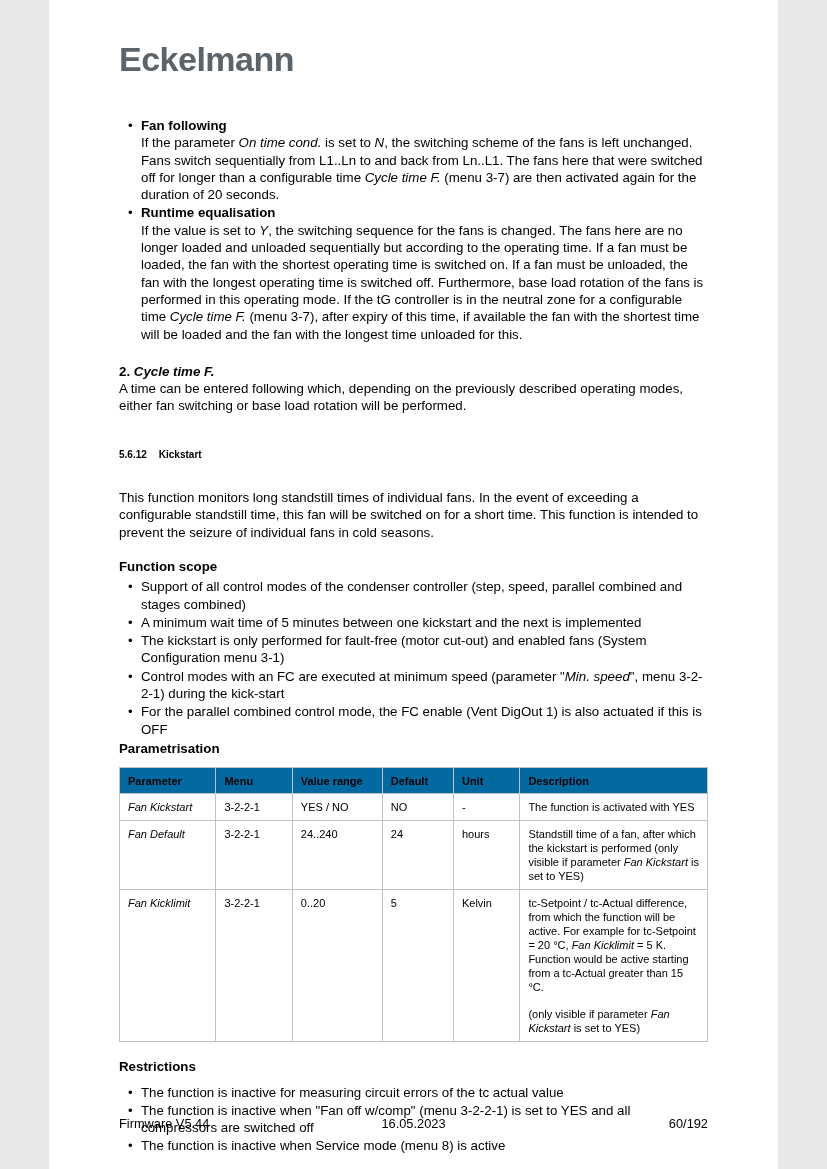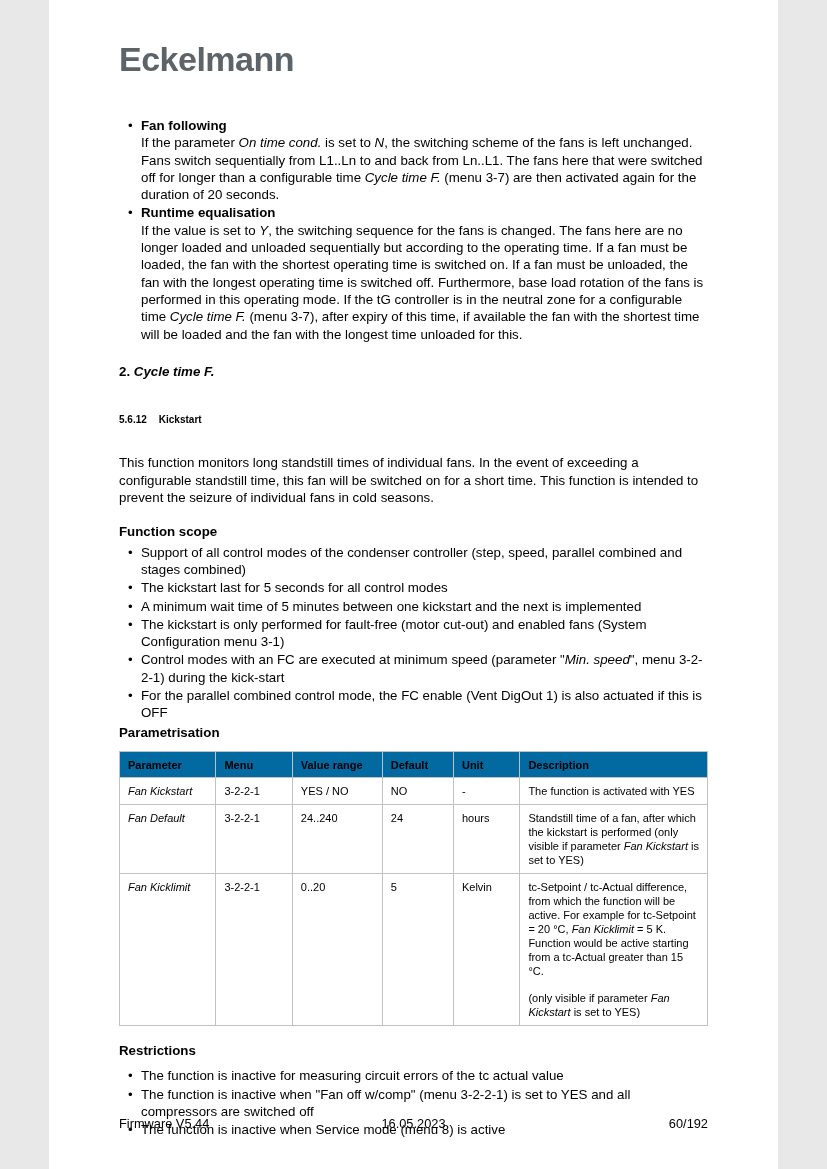--- a/index.html
+++ b/index.html
@@ -114,33 +114,33 @@
         <div class="b-body">If the parameter <i>On time cond.</i> is set to <i>N</i>, the switching scheme of the fans is left unchanged. Fans switch sequentially from L1..Ln to and back from Ln..L1. The fans here that were switched off for longer than a configurable time <i>Cycle time F.</i> (menu 3-7) are then activated again for the duration of 20 seconds.</div>
       </li>
       <li>
         <div class="b-title">Runtime equalisation</div>
         <div class="b-body">If the value is set to <i>Y</i>, the switching sequence for the fans is changed. The fans here are no longer loaded and unloaded sequentially but according to the operating time. If a fan must be loaded, the fan with the shortest operating time is switched on. If a fan must be unloaded, the fan with the longest operating time is switched off. Furthermore, base load rotation of the fans is performed in this operating mode. If the tG controller is in the neutral zone for a configurable time <i>Cycle time F.</i> (menu 3-7), after expiry of this time, if available the fan with the shortest time will be loaded and the fan with the longest time unloaded for this.</div>
       </li>
     </ul>
 
     <div class="section-cycle">
       <div class="sec-heading">2. <i>Cycle time F.</i></div>
+      <div>A time can be entered following which, depending on the previously described operating modes, either fan switching or base load rotation will be performed.</div>
     </div>
 
     <div class="h-kickstart">
       <span class="h-num">5.6.12</span><span>Kickstart</span>
     </div>
 
     <div class="kick-intro">This function monitors long standstill times of individual fans. In the event of exceeding a configurable standstill time, this fan will be switched on for a short time. This function is intended to prevent the seizure of individual fans in cold seasons.</div>
 
     <div class="sub-bold">Function scope</div>
 
     <ul class="bullets scope-list">
       <li>Support of all control modes of the condenser controller (step, speed, parallel combined and stages combined)</li>
-      <li>The kickstart last for 5 seconds for all control modes</li>
       <li>A minimum wait time of 5 minutes between one kickstart and the next is implemented</li>
       <li>The kickstart is only performed for fault-free (motor cut-out) and enabled fans (System Configuration menu 3-1)</li>
       <li>Control modes with an FC are executed at minimum speed (parameter "<i>Min. speed</i>", menu 3-2-2-1) during the kick-start</li>
       <li>For the parallel combined control mode, the FC enable (Vent DigOut 1) is also actuated if this is OFF</li>
     </ul>
 
     <div class="sub-bold tight">Parametrisation</div>
 
     <table class="params">
       <colgroup>

